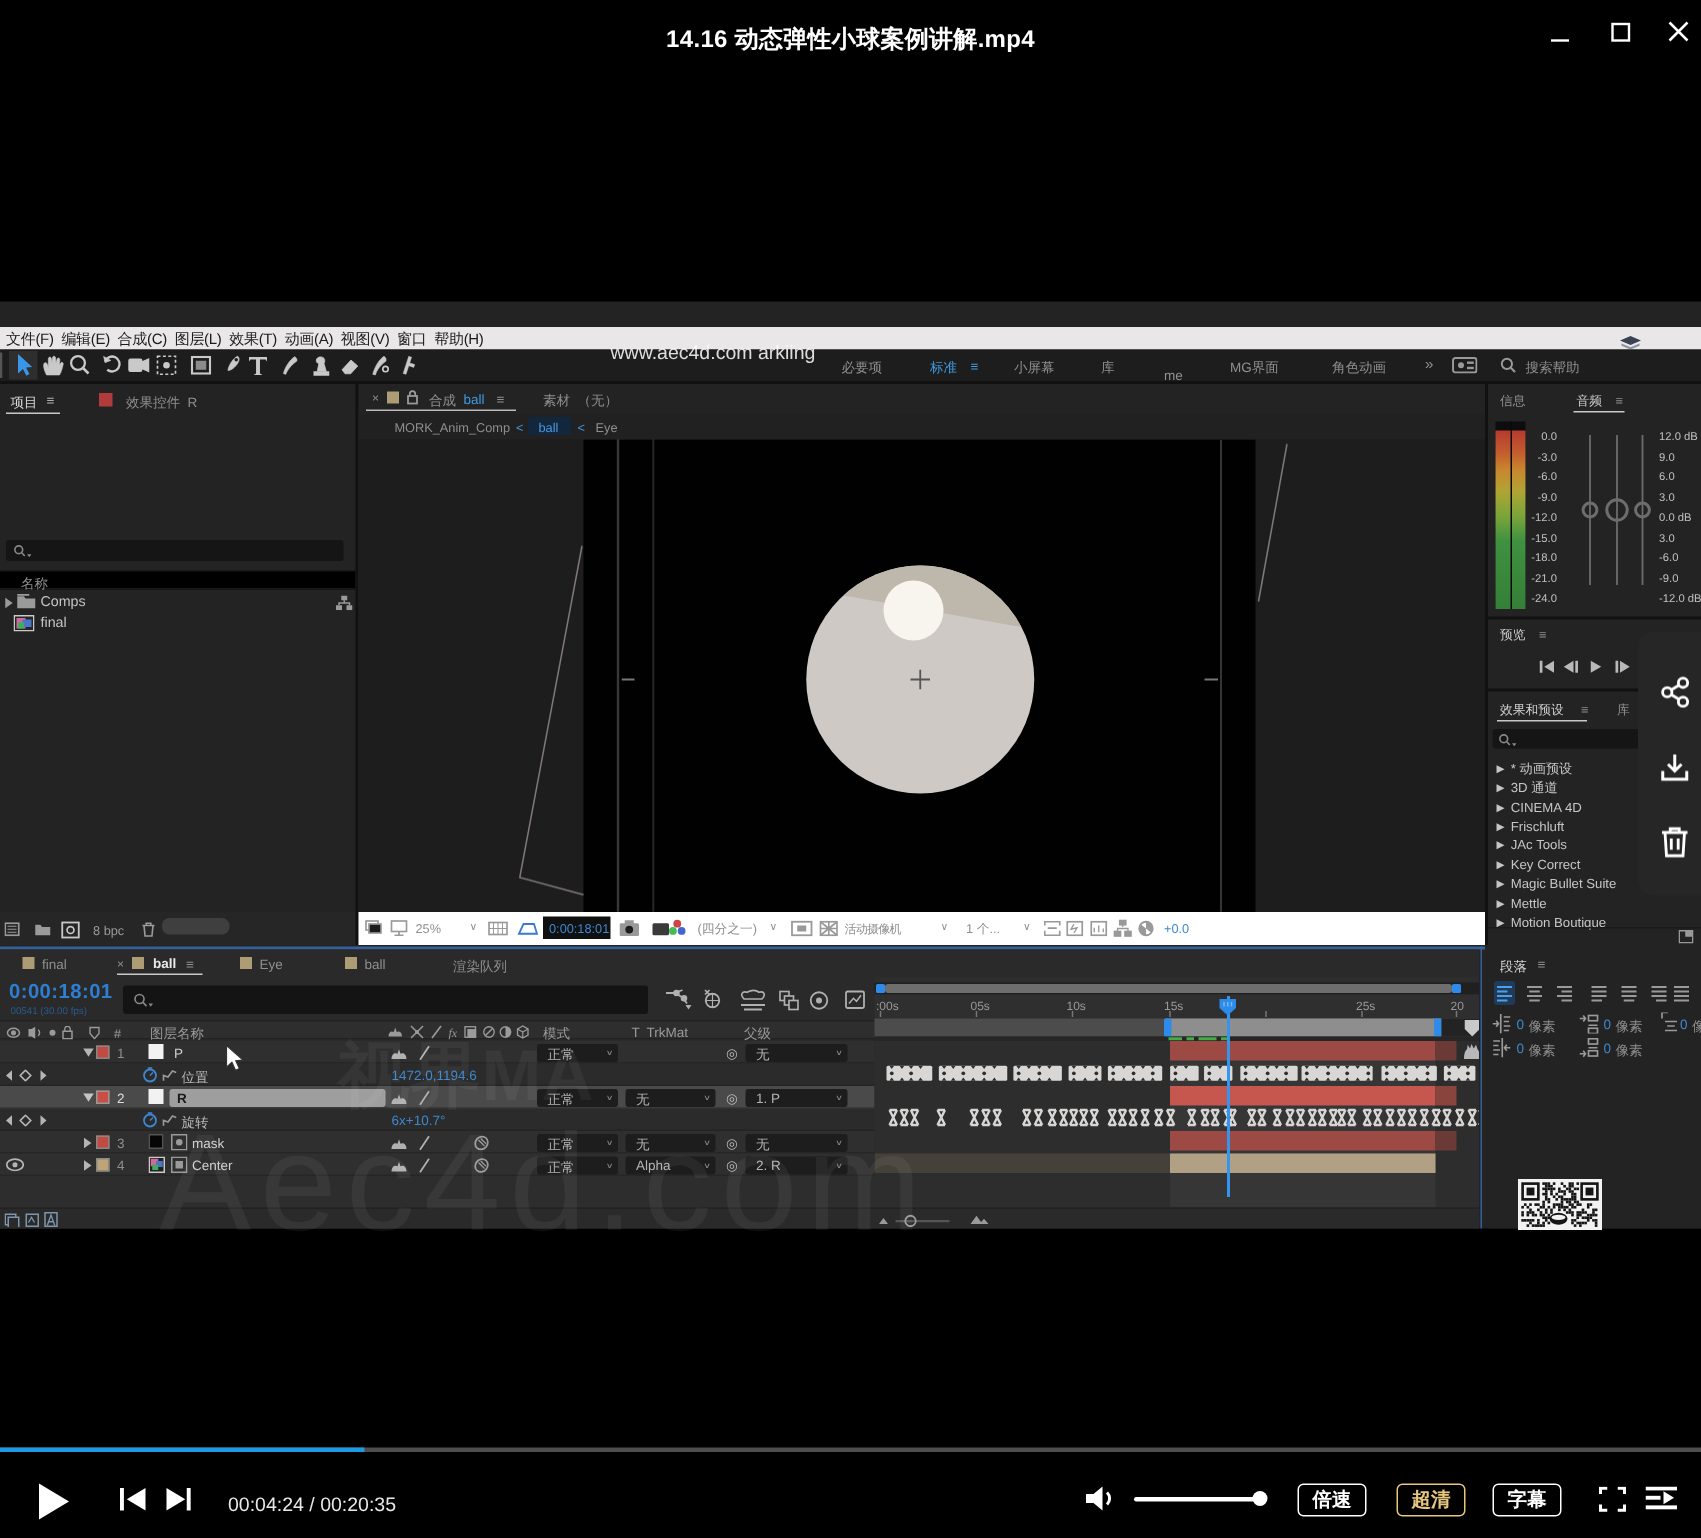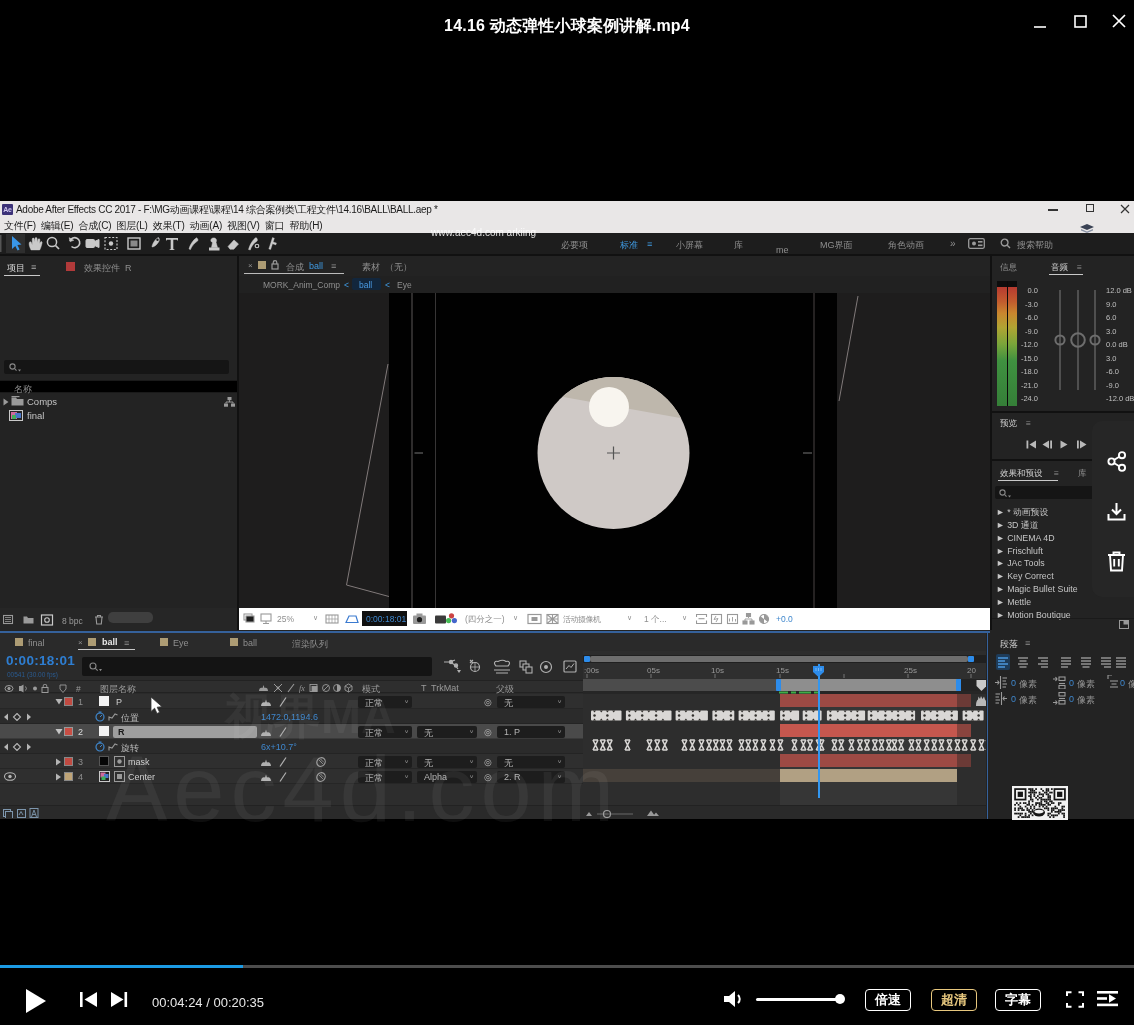--- a/index.html
+++ b/index.html
@@ -23,29 +23,20 @@
 <body>
 <div id="vtitle">14.16 动态弹性小球案例讲解.mp4</div>
 
 <svg class="abs" style="left:1020px;top:8px" width="114" height="32" viewBox="0 0 114 32">
   <line x1="14" y1="19" x2="26" y2="19" stroke="#fff" stroke-width="1.6"></line>
   <rect x="55" y="8" width="11" height="11" fill="none" stroke="#fff" stroke-width="1.6"></rect>
   <path d="M93 7 L105 19 M105 7 L93 19" stroke="#fff" stroke-width="1.7"></path>
 </svg>
 
 <div id="ae">
-  <div id="aetitle">
-    <div class="abs" style="left:2px;top:3px;width:11px;height:11px;background:#3b3178;color:#cfc7ee;font-size:7px;font-weight:bold;text-align:center;line-height:11px;border-radius:1px;">Ae</div>
-    <div class="abs" style="left:16px;top:2px;">Adobe After Effects CC 2017 - F:\MG动画课程\课程\14 综合案例类\工程文件\14.16\BALL\BALL.aep *</div>
-    <div class="abs" style="left:1048px;top:8px;width:10px;height:1.5px;background:#333;"></div>
-    <div class="abs" style="left:1086px;top:3px;width:8px;height:8px;border:1.2px solid #333;"></div>
-    <svg class="abs" style="left:1120px;top:3px" width="10" height="10">
-        <path d="M1 1 L9 9 M9 1 L1 9" stroke="#333" stroke-width="1.2"></path>
-      </svg>
-  </div>
   <div id="aemenu">
     <div class="abs" style="left:4px;top:1px;">文件(F)&nbsp;&nbsp;编辑(E)&nbsp;&nbsp;合成(C)&nbsp;&nbsp;图层(L)&nbsp;&nbsp;效果(T)&nbsp;&nbsp;动画(A)&nbsp;&nbsp;视图(V)&nbsp;&nbsp;窗口&nbsp;&nbsp;帮助(H)</div>
     <svg class="abs" style="left:1078px;top:4px" width="18" height="12" viewBox="0 0 18 12">
       <path d="M2 5 L9 2 L16 5 L9 8 Z" fill="#3a4254"></path>
         <path d="M3 7 L9 9.5 L15 7 L15 8.5 L9 11 L3 8.5 Z" fill="#8a93a5"></path>
     </svg>
   </div>
   <div id="aetool">
 
     <svg class="abs" style="left:0;top:0" width="560" height="21" viewBox="0 0 560 21">
@@ -93,21 +84,21 @@
       <circle cx="6" cy="5.5" r="2" fill="#9a9a9a"></circle>
         <rect x="10" y="3" width="4.5" height="1.6" fill="#9a9a9a"></rect>
         <rect x="10" y="6.5" width="4.5" height="1.6" fill="#9a9a9a"></rect>
     </svg>
     <svg class="abs" style="left:1000px;top:5px" width="11" height="11" viewBox="0 0 11 11">
       <circle cx="4.6" cy="4.6" r="3.4" fill="none" stroke="#9a9a9a" stroke-width="1.3"></circle>
         <line x1="7.2" y1="7.2" x2="10" y2="10" stroke="#9a9a9a" stroke-width="1.4"></line>
     </svg>
     <div class="abs dim" style="left:1017px;top:6px;">搜索帮助</div>
 
-    <div class="abs" style="left:431px;top:-6px;color:rgba(255,255,255,0.85);font-size:10px;">www.aec4d.com arkiing</div>
+    <div class="abs" style="left:407px;top:-6px;color:rgba(255,255,255,0.85);font-size:13px;">www.aec4d.com arkiing</div>
   </div>
   <div id="aemain">
     <div class="abs gap" style="left:0;top:53px;width:1134px;height:2px;"></div>
 
     <div class="panel" style="left:0;top:55px;width:237px;height:374px;">
       <div class="abs" style="left:7px;top:6px;color:#d8d8d8;">项目</div>
       <div class="abs" style="left:31px;top:6px;color:#b0b0b0;">≡</div>
       <div class="abs" style="left:4px;top:18.5px;width:36px;height:1px;background:#c9c9c9;"></div>
       <div class="abs" style="left:66px;top:6px;width:9px;height:9px;background:#b13a3a;"></div>
       <div class="abs dim" style="left:84px;top:6px;">效果控件&nbsp; R</div>
@@ -362,21 +353,21 @@
       <div class="abs dim" style="left:28px;top:5px;">final</div>
       <div class="abs dim" style="left:78px;top:5px;font-size:8px;">×</div>
       <div class="abs" style="left:88px;top:5px;width:8px;height:8px;background:#ad9c74;"></div>
       <div class="abs" style="left:102px;top:4px;color:#e8e8e8;font-weight:bold;">ball</div>
       <div class="abs dim" style="left:124px;top:5px;">≡</div>
       <div class="abs" style="left:78px;top:16px;width:57px;height:1px;background:#c9c9c9;"></div>
       <div class="abs" style="left:160px;top:5px;width:8px;height:8px;background:#ad9c74;"></div>
       <div class="abs dim" style="left:173px;top:5px;">Eye</div>
       <div class="abs" style="left:230px;top:5px;width:8px;height:8px;background:#ad9c74;"></div>
       <div class="abs dim" style="left:243px;top:5px;">ball</div>
-      <div class="abs dim" style="left:292px;top:5px;">渲染队列</div>
+      <div class="abs dim" style="left:302px;top:5px;">渲染队列</div>
 
       <div class="abs" style="left:6px;top:20px;color:#2e7ed2;font-size:13.5px;font-weight:bold;letter-spacing:0.3px;">0:00:18:01</div>
       <div class="abs" style="left:7px;top:38px;color:#2a5a8f;font-size:6.5px;">00541 (30.00 fps)</div>
       <div class="abs" style="left:82px;top:24px;width:350px;height:19px;background:#141414;border-radius:2px;">
         <svg class="abs" style="left:7px;top:5px" width="13" height="10" viewBox="0 0 13 10">
           <circle cx="4" cy="4" r="3" fill="none" stroke="#888" stroke-width="1.1"></circle>
             <line x1="6.3" y1="6.3" x2="8.7" y2="8.7" stroke="#888" stroke-width="1.1"></line>
           <path d="M10 7 L13 7 L11.5 9.2 Z" fill="#888"></path>
         </svg>
       </div>

